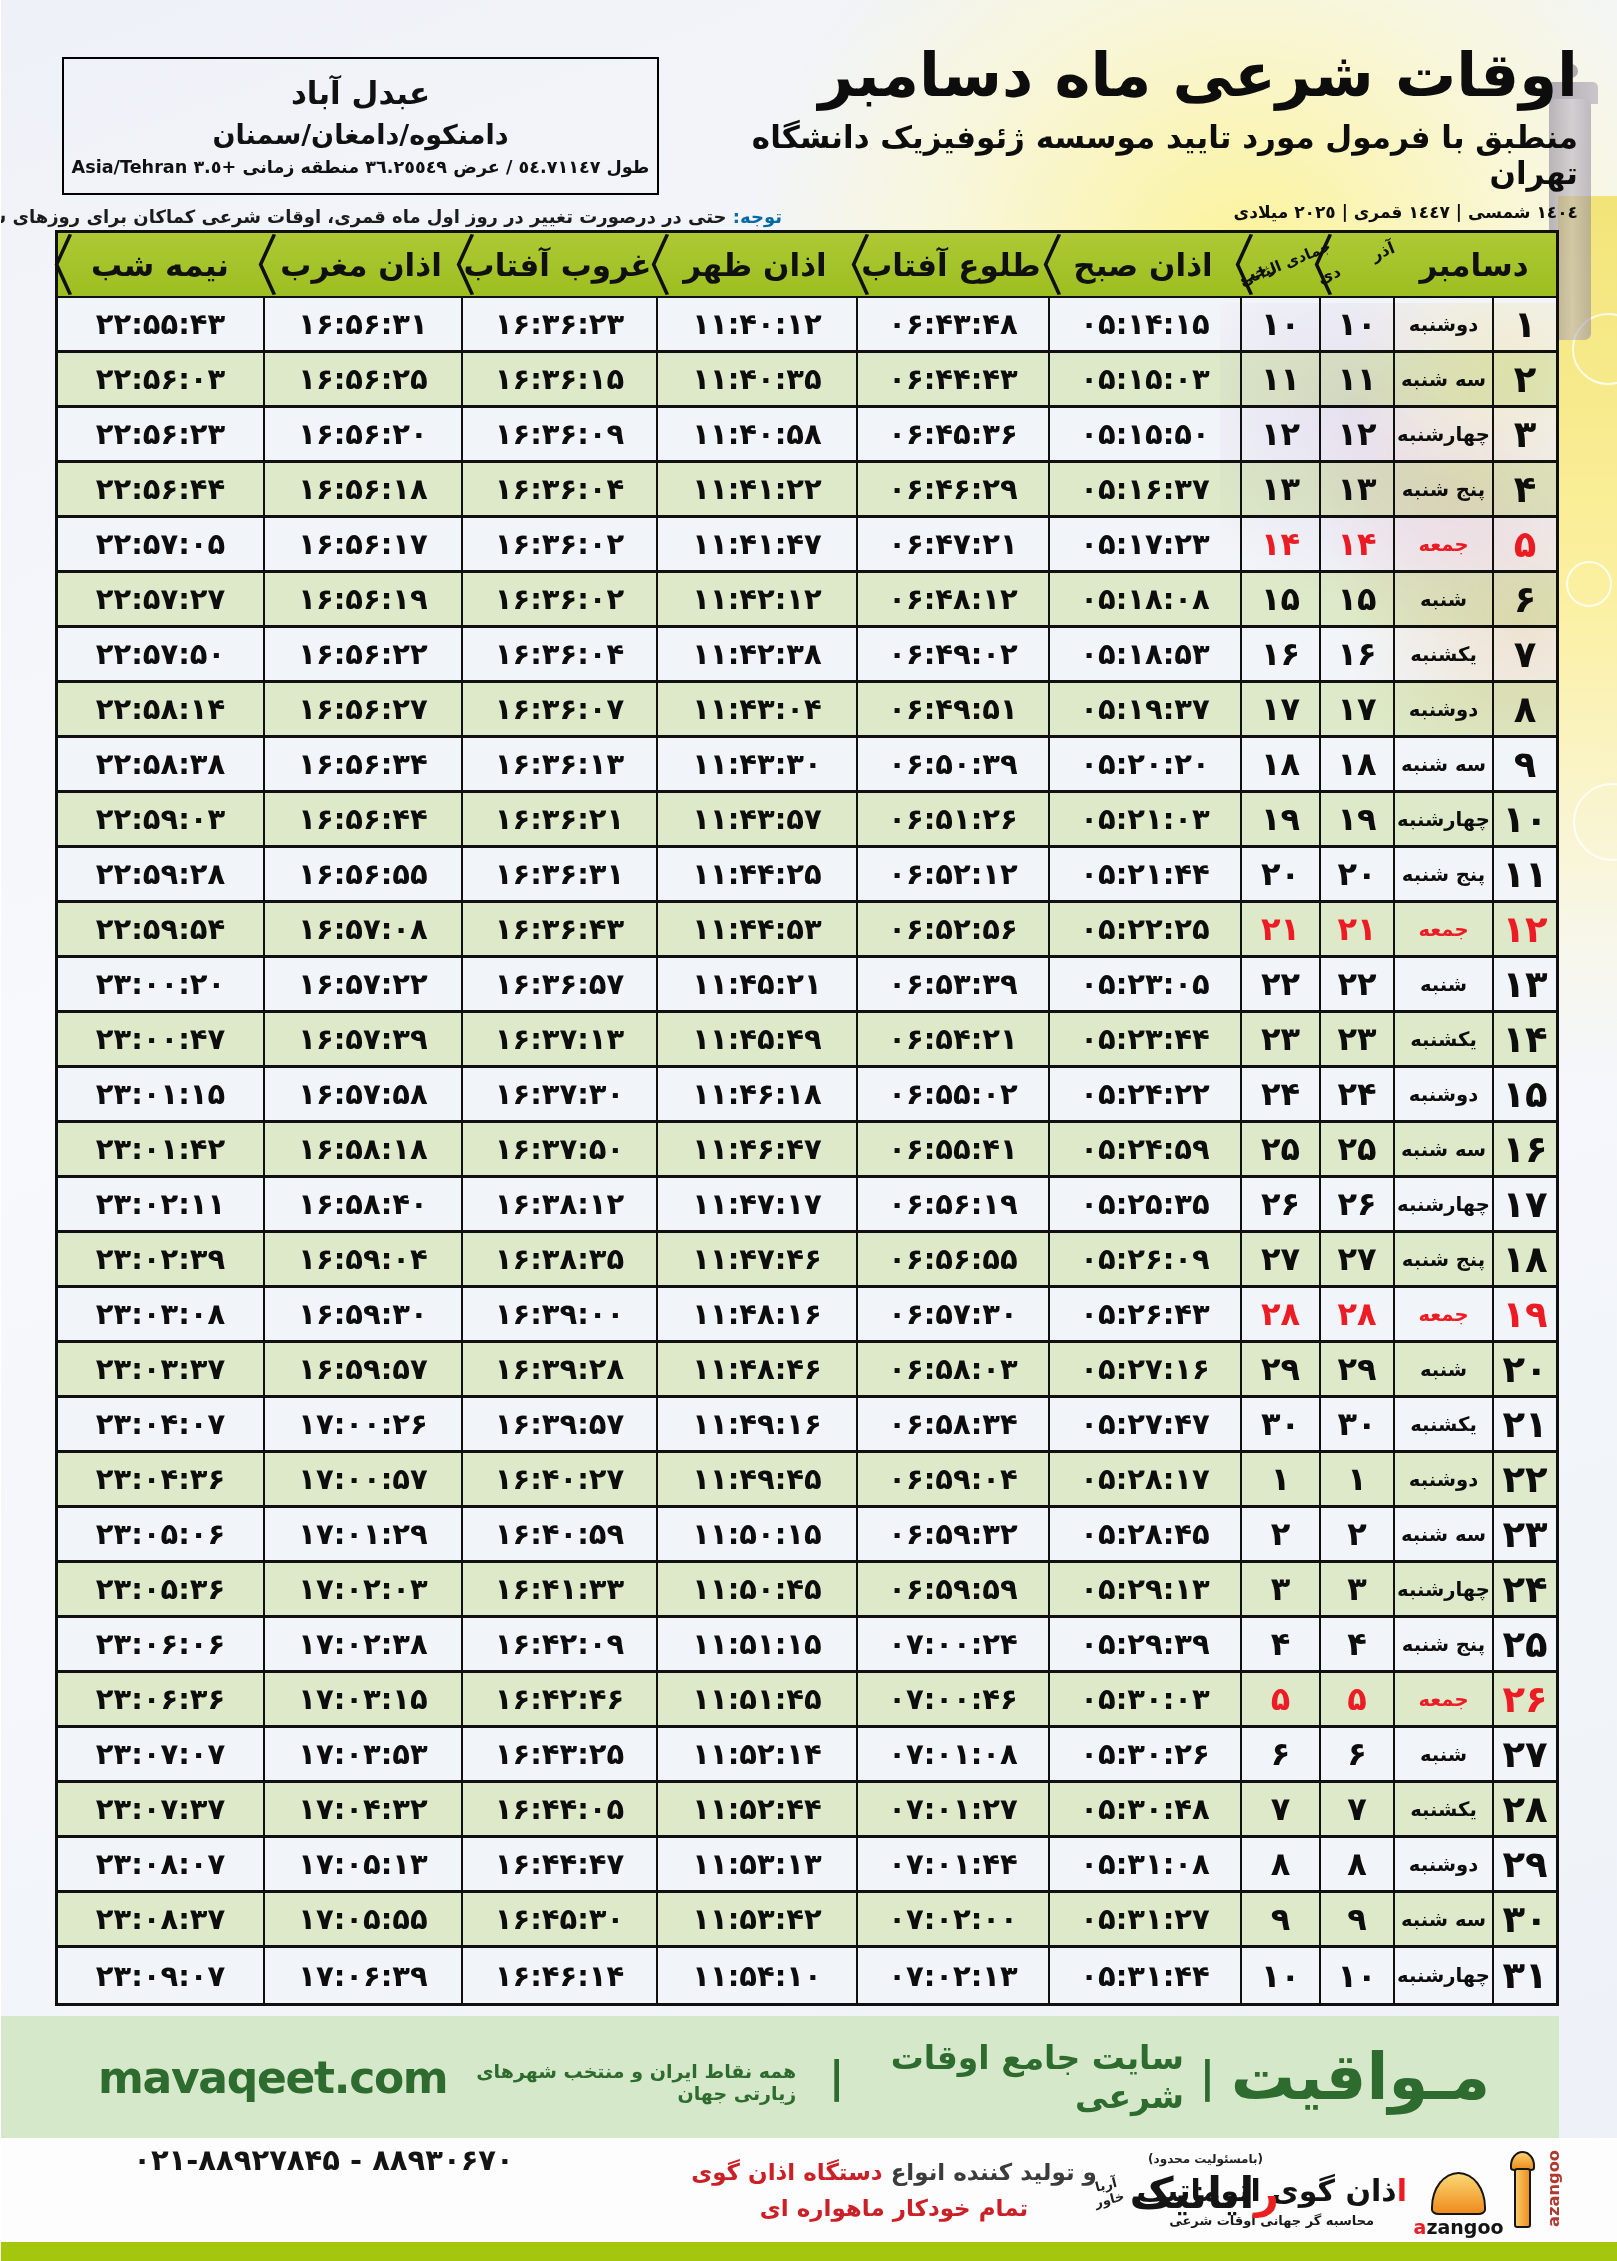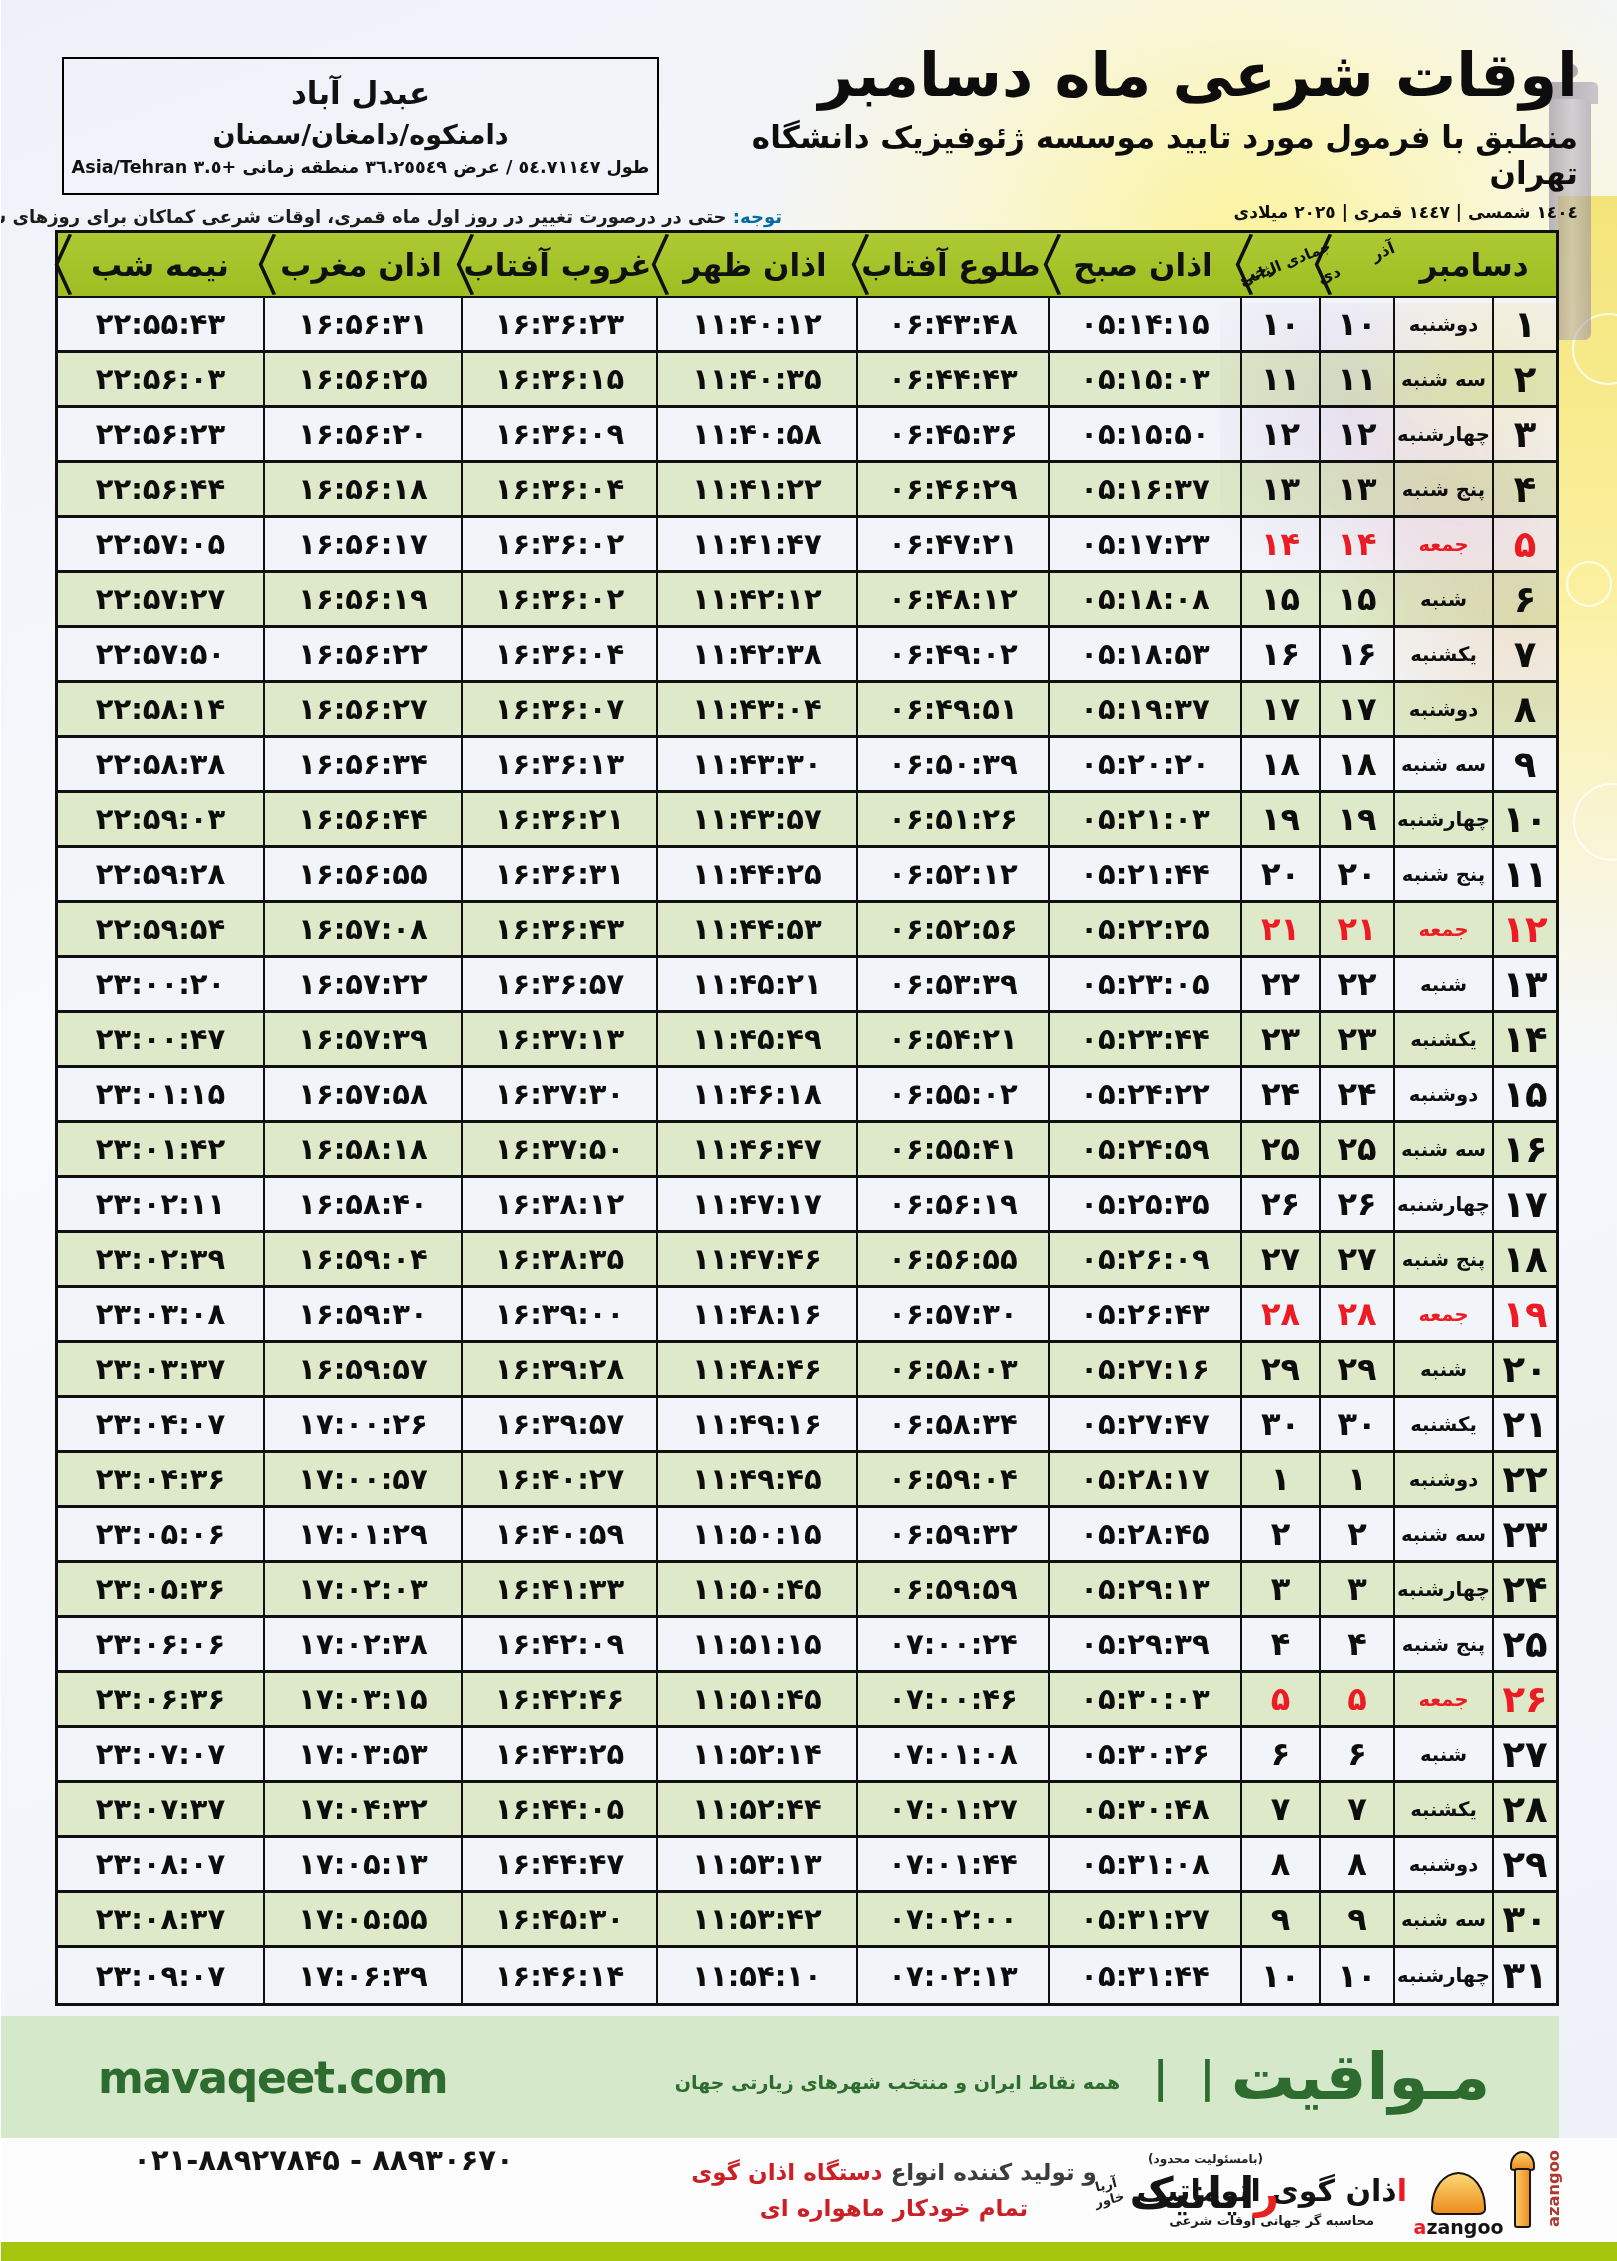--- a/index.html
+++ b/index.html
@@ -574,20 +574,21 @@
         <div class="td c-time c-set">۱۶:۴۶:۱۴</div>
         <div class="td c-time c-mag">۱۷:۰۶:۳۹</div>
         <div class="td c-time c-mid">۲۳:۰۹:۰۷</div>
       </div>
     </div>
 </div>
 
 <div class="band">
   <span class="brand">مـواقیت</span>
   <span class="bsep">|</span>
+  <span class="bdesc">سایت جامع اوقات شرعی</span>
   <span class="bsep">|</span>
   <span class="bcov">همه نقاط ایران و منتخب شهرهای زیارتی جهان</span>
   <span class="bdomain">mavaqeet.com</span>
 </div>
 
 <div class="bottomstrip">
   <div class="azangoo">
     <div class="az-vert">azangoo</div>
     <div class="minaret-ico">
       <div class="mdome"></div>

